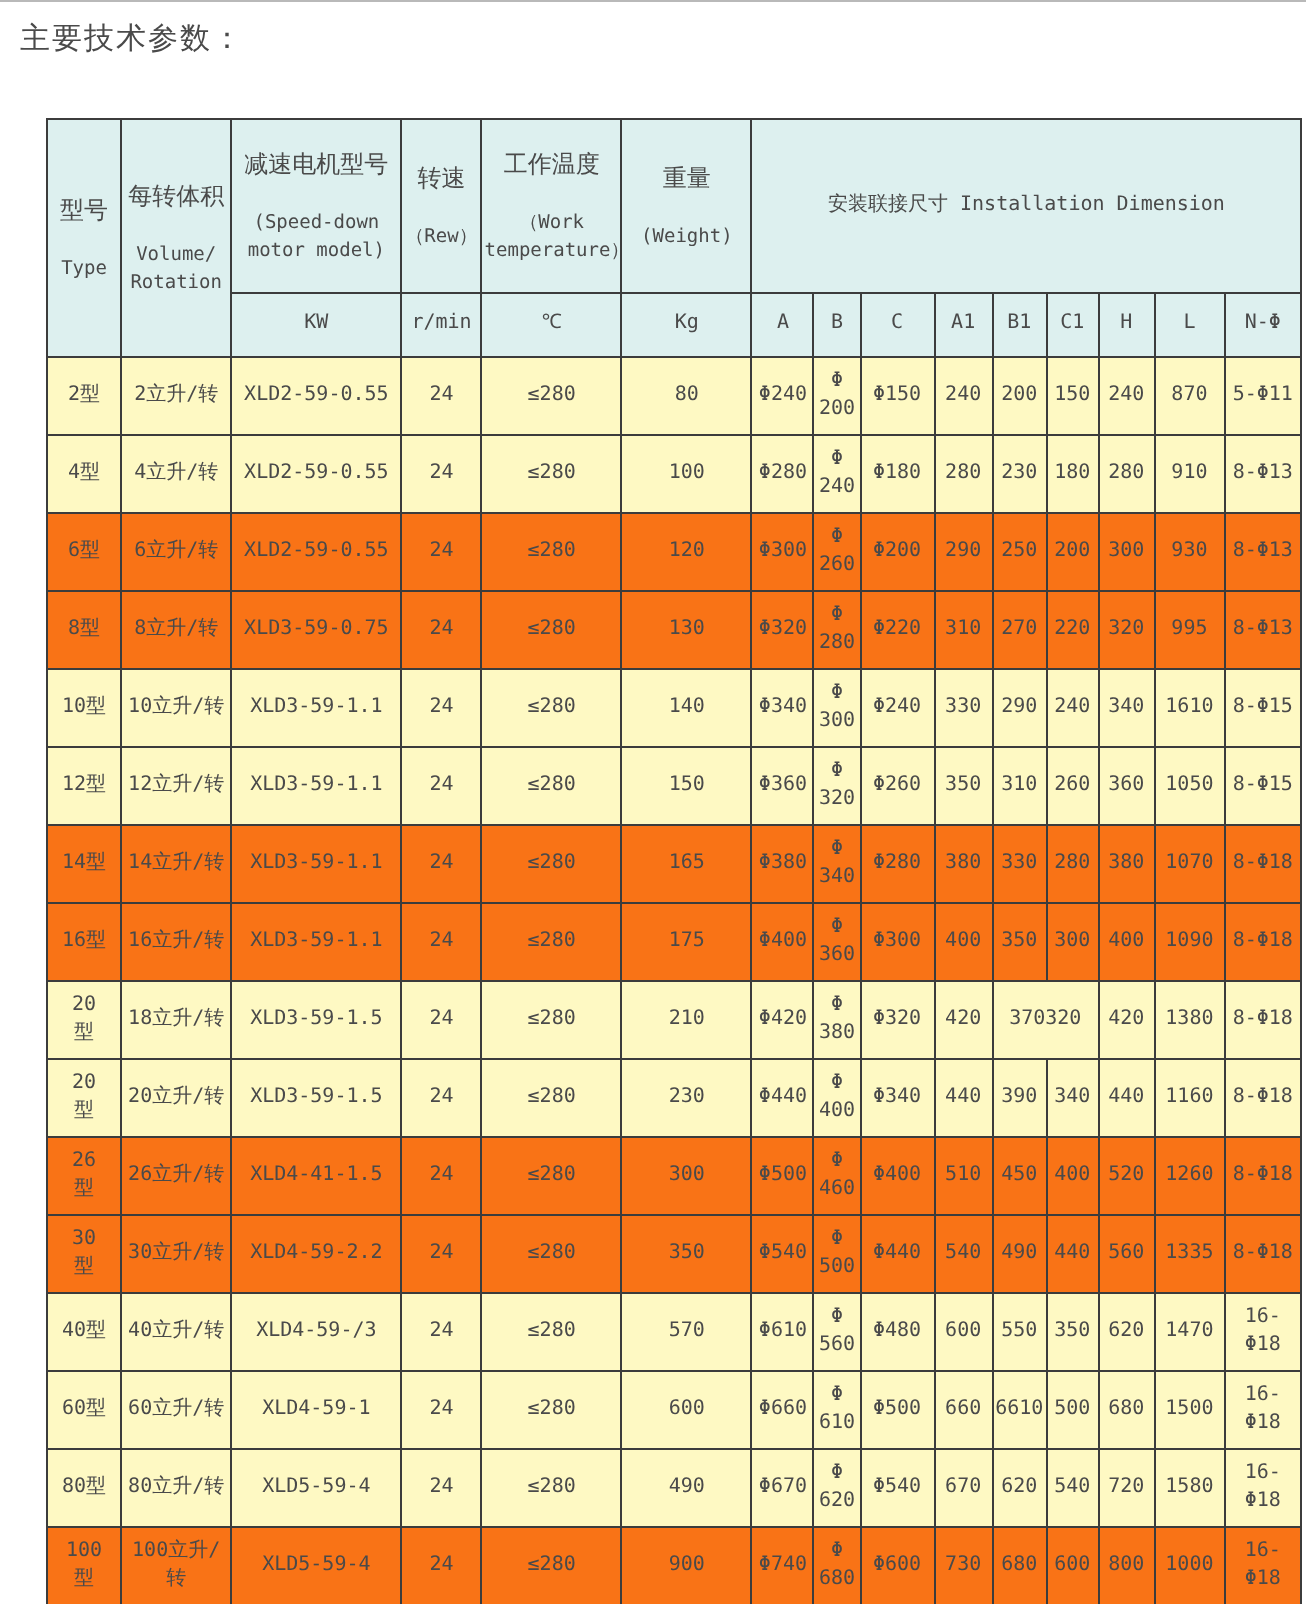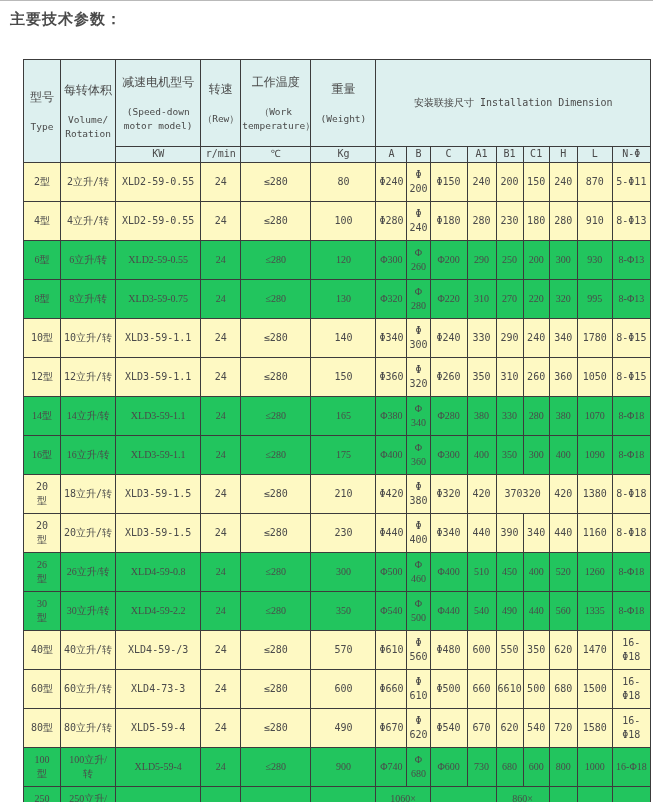--- a/index.html
+++ b/index.html
@@ -11,21 +11,20 @@
     color: #474747;
     overflow: hidden;
   }
   .top-rule { height: 1px; background: #b9b9b9; width: 100%; }
   .page-title {
     margin: 9px 0 0 10px;
     font-size: 15px;
     letter-spacing: 1px;
     color: #4a4a4a;
     height: 22px;
-    font-weight: bold;
   }
   table.spec {
     border-collapse: collapse;
     table-layout: fixed;
     width: 628px;
     margin: 27px 0 0 23px;
   }
   .spec th, .spec td {
     border: 1px solid #3c3c3c;
     text-align: center;
@@ -33,23 +32,23 @@
     padding: 0 1px;
     font-size: 10px;
     font-weight: normal;
     color: #4a4a4a;
     white-space: pre-line;
     line-height: 1.4;
     overflow: hidden;
   }
   .spec thead th { background: #ddf0ef; }
   .spec thead tr.h1 { height: 57px; }
-  .spec thead tr.h2 { height: 16px; }
+  .spec thead tr.h2 { height: 32px; }
   .spec tbody tr { height: 39px; background: #fef9c3; }
-  .spec tbody tr.shaded { background: #22c55e; font-family: Liberation Serif, serif; }
+  .spec tbody tr.shaded { background: #f97316; }
   .zh { display: block; font-size: 12px; line-height: 1.45; }
   .en { display: block; font-size: 9.5px; line-height: 1.4; }
   .install-h { font-size: 11px; }
   .unit { font-size: 10px; }
 </style>
 </head>
 <body>
 
 <div class="top-rule"></div>
 
@@ -201,21 +200,21 @@
         <td>≤280</td>
         <td>140</td>
         <td>Φ340</td>
         <td>Φ
 300</td>
         <td>Φ240</td>
         <td>330</td>
         <td>290</td>
         <td>240</td>
         <td>340</td>
-        <td>1780</td>
+        <td>1610</td>
         <td>8-Φ15</td>
       </tr>
       <tr>
         <td>12型</td>
         <td>12立升/转</td>
         <td>XLD3-59-1.1</td>
         <td>24</td>
         <td>≤280</td>
         <td>150</td>
         <td>Φ360</td>
@@ -299,21 +298,21 @@
         <td>390</td>
         <td>340</td>
         <td>440</td>
         <td>1160</td>
         <td>8-Φ18</td>
       </tr>
       <tr class="shaded">
         <td>26
 型</td>
         <td>26立升/转</td>
-        <td>XLD4-59-0.8</td>
+        <td>XLD4-41-1.5</td>
         <td>24</td>
         <td>≤280</td>
         <td>300</td>
         <td>Φ500</td>
         <td>Φ
 460</td>
         <td>Φ400</td>
         <td>510</td>
         <td>450</td>
         <td>400</td>
@@ -354,21 +353,21 @@
         <td>600</td>
         <td>550</td>
         <td>350</td>
         <td>620</td>
         <td>1470</td>
         <td>16-Φ18</td>
       </tr>
       <tr>
         <td>60型</td>
         <td>60立升/转</td>
-        <td>XLD4-73-3</td>
+        <td>XLD4-59-1</td>
         <td>24</td>
         <td>≤280</td>
         <td>600</td>
         <td>Φ660</td>
         <td>Φ
 610</td>
         <td>Φ500</td>
         <td>660</td>
         <td>6610</td>
         <td>500</td>

